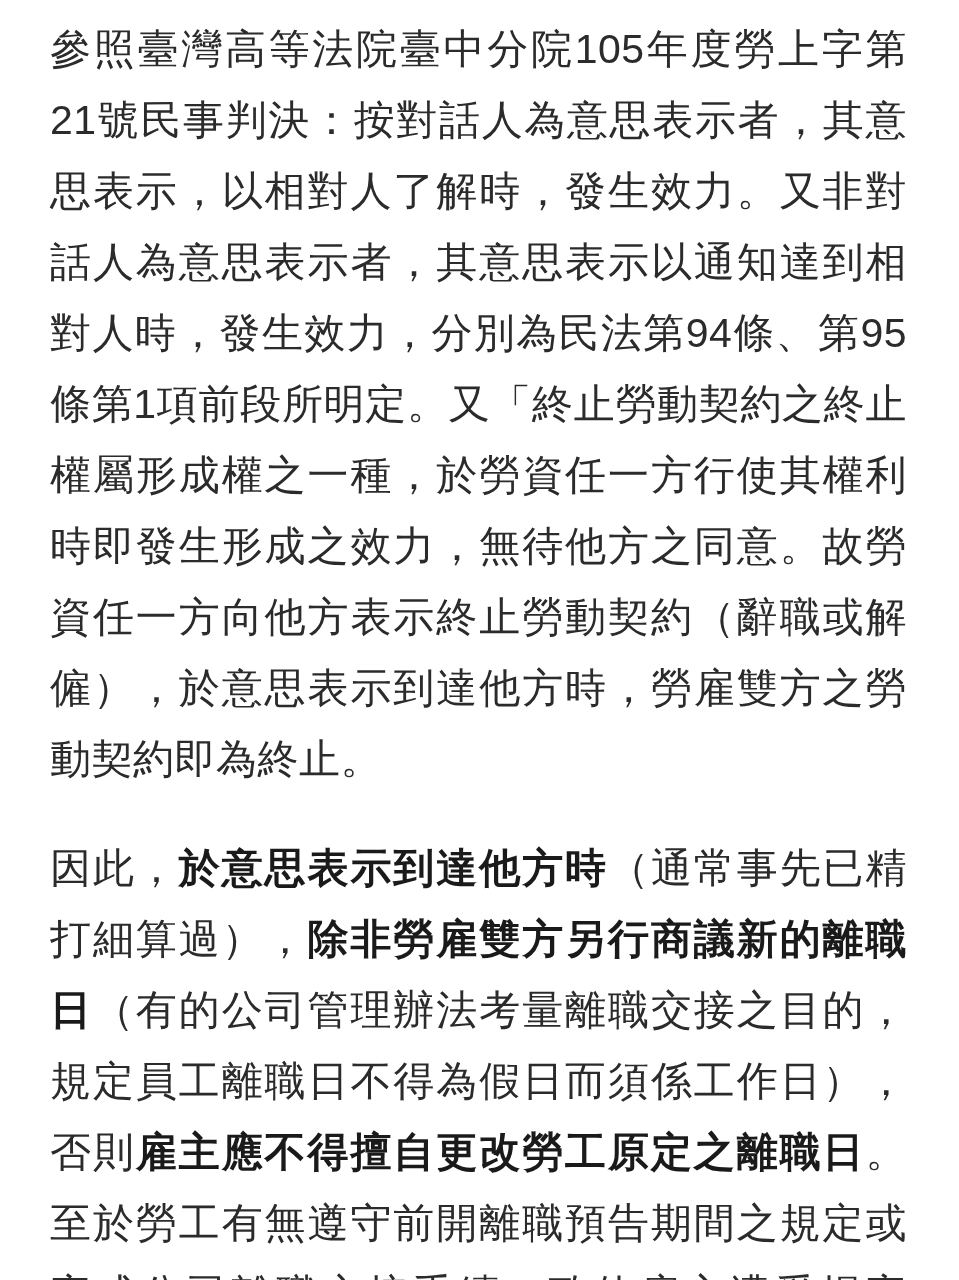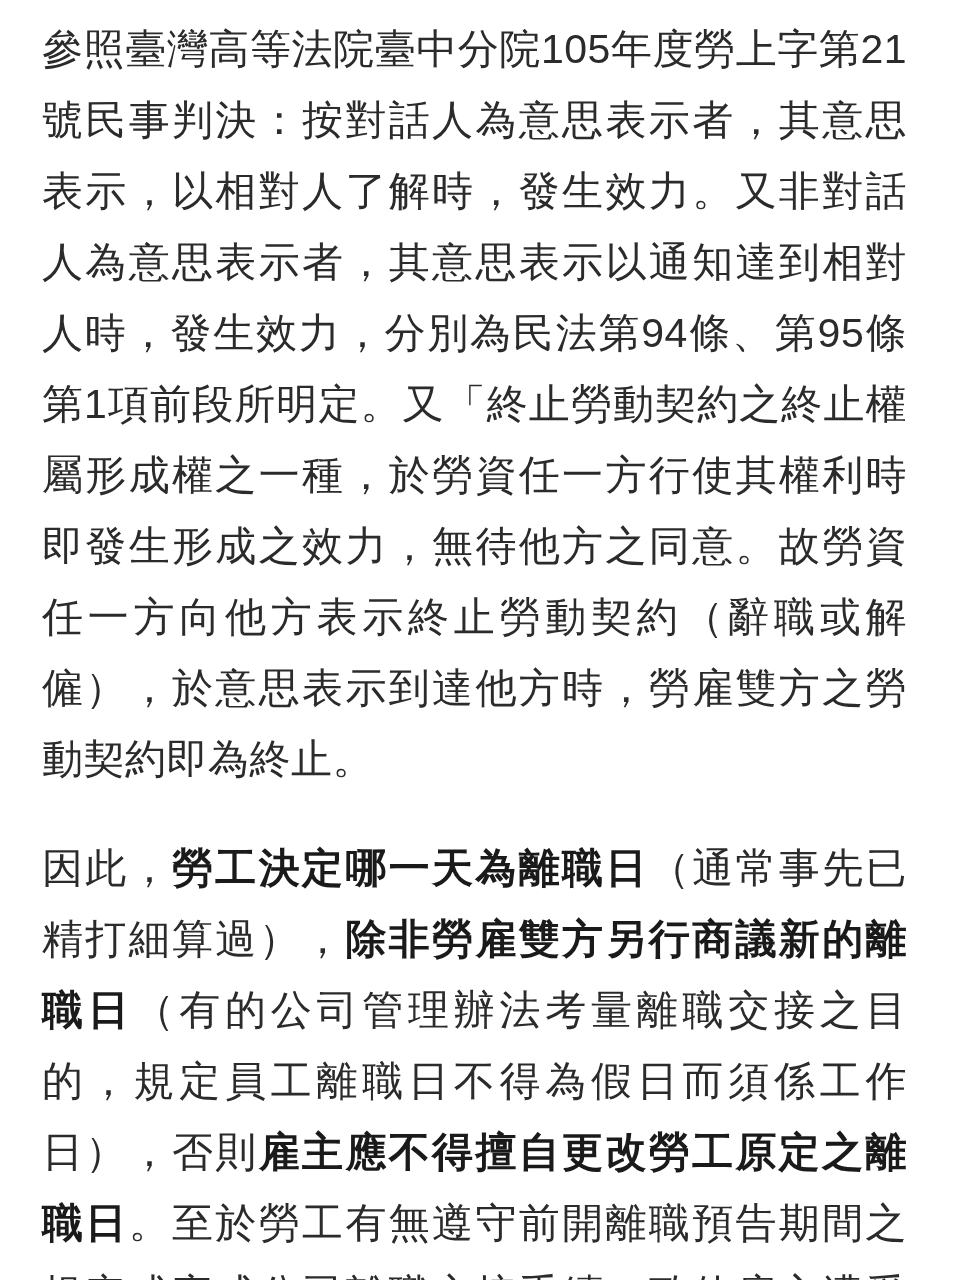--- a/index.html
+++ b/index.html
@@ -20,32 +20,32 @@
     padding: 14px 52px 24px 38px;
     background: #ffffff;
   }
   .para {
     font-size: 41px;
     line-height: 71px;
     letter-spacing: 0.5px;
     color: #2b2b2b;
     text-align: justify;
     text-justify: inter-ideograph;
-    margin: 0 0 38px 4px;
+    margin: 0 0 38px 12px;
     font-weight: 400;
   }
   .para:last-child {
     margin-bottom: 0;
   }
   .para b {
     font-weight: 700;
     color: #1a1a1a;
   }
 </style>
 </head>
 <body>
 
 <div class="page">
   <div class="paragraphs">
       <p class="para"><span>參照臺灣高等法院臺中分院105年度勞上字第21號民事判決：按對話人為意思表示者，其意思表示，以相對人了解時，發生效力。又非對話人為意思表示者，其意思表示以通知達到相對人時，發生效力，分別為民法第94條、第95條第1項前段所明定。又「終止勞動契約之終止權屬形成權之一種，於勞資任一方行使其權利時即發生形成之效力，無待他方之同意。故勞資任一方向他方表示終止勞動契約（辭職或解僱），於意思表示到達他方時，勞雇雙方之勞動契約即為終止。</span></p>
-      <p class="para"><span>因此，</span><b>勞工決定哪一天為離職日</b><span>（通常事先已精打細算過），</span><b>除非勞雇雙方另行商議新的離職日</b><span>（有的公司管理辦法考量離職交接之目的，規定員工離職日不得為假日而須係工作日），否則</span><b>雇主應不得擅自更改勞工原定之離職日</b><span>。至於勞工有無遵守前開離職預告期間之規定或完成公司離職交接手續，致使雇主遭受損害者，離職勞工應負損害賠償責任，則為另一件事。</span></p>
+      <p class="para"><span>因此，</span><b>於意思表示到達他方時</b><span>（通常事先已精打細算過），</span><b>除非勞雇雙方另行商議新的離職日</b><span>（有的公司管理辦法考量離職交接之目的，規定員工離職日不得為假日而須係工作日），否則</span><b>雇主應不得擅自更改勞工原定之離職日</b><span>。至於勞工有無遵守前開離職預告期間之規定或完成公司離職交接手續，致使雇主遭受損害者，離職勞工應負損害賠償責任，則為另一件事。</span></p>
     </div>
 </div>
 
 </body></html>

